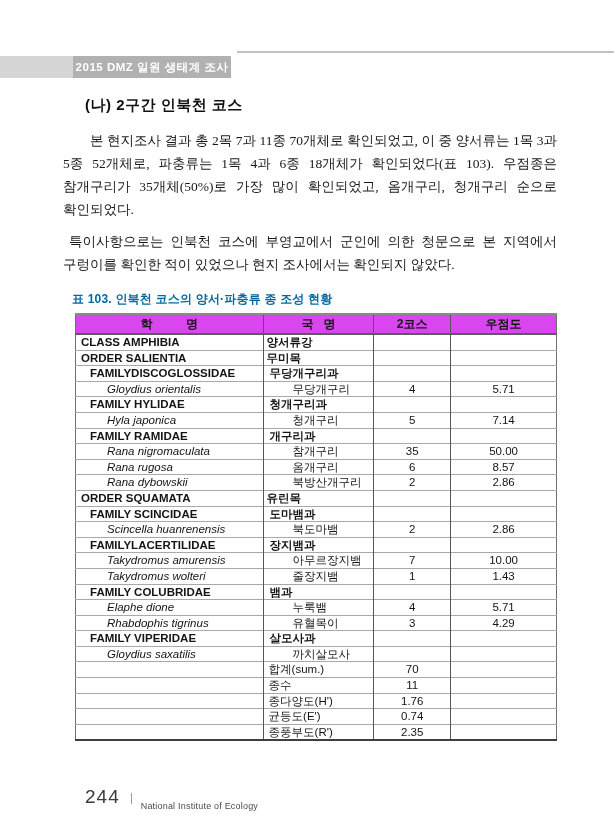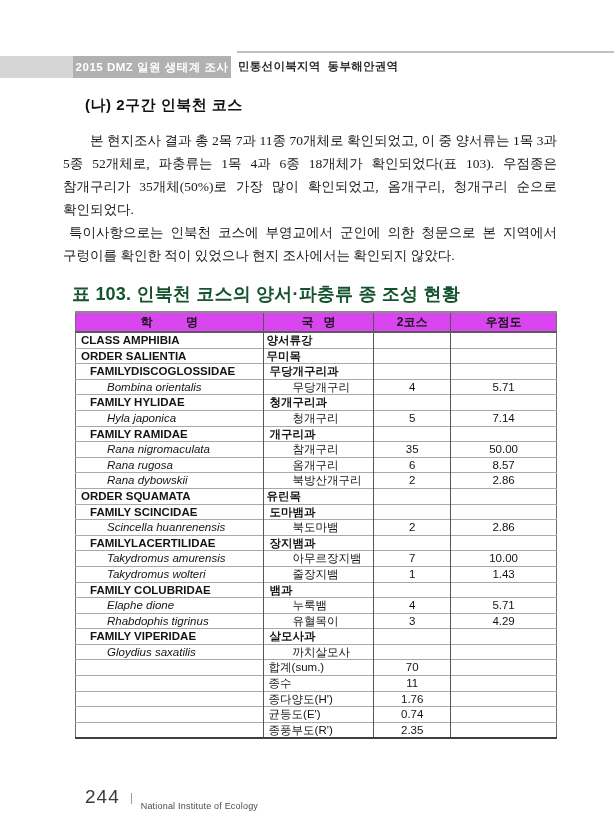--- a/index.html
+++ b/index.html
@@ -60,28 +60,28 @@
   }
   .body-par {
     margin: 0;
     font-family: "Liberation Serif", "DejaVu Serif", serif;
     font-size: 13.5px;
     line-height: 23px;
     text-align: justify;
     color: #181818;
     word-break: keep-all;
   }
-  .body-par.indent2 { text-indent: 27px; }
+  .body-par.indent2 { text-indent: 27px; margin-bottom: 9px; }
   .body-par.indent1 { text-indent: 6px; }
 
   .tbl-caption {
     margin: 15px 0 5px 9px;
-    font-size: 18px;
-    font-weight: bold;
-    color: #14532d;
+    font-size: 12px;
+    font-weight: bold;
+    color: #0369a1;
     letter-spacing: 0.2px;
   }
 
   
   table.species {
     margin-left: 12px;
     width: 482px;
     border-collapse: collapse;
     table-layout: fixed;
     font-size: 11.5px;
@@ -158,21 +158,20 @@
 </style>
 </head>
 <body>
 
 <div class="page">
 
   <div class="hdr-rule"></div>
   <div class="hdr-bar">
     <div class="hdr-badge">2015 DMZ 일원 생태계 조사</div>
   </div>
-  <div class="hdr-region">민통선이북지역  동부해안권역</div>
 
   <div class="content">
     <h2 class="section-title">(나) 2구간 인북천 코스</h2>
 
     <p class="body-par indent2">본 현지조사 결과 총 2목 7과 11종 70개체로 확인되었고, 이 중 양서류는 1목 3과 5종 52개체로, 파충류는 1목 4과 6종 18개체가 확인되었다(표 103). 우점종은 참개구리가 35개체(50%)로 가장 많이 확인되었고, 옴개구리, 청개구리 순으로 확인되었다.</p>
 
     <p class="body-par indent1">특이사항으로는 인북천 코스에 부영교에서 군인에 의한 청문으로 본 지역에서 구렁이를 확인한 적이 있었으나 현지 조사에서는 확인되지 않았다.</p>
 
     <div class="tbl-caption">표 103. 인북천 코스의 양서·파충류 종 조성 현황</div>
 
@@ -204,21 +203,21 @@
             <td class="c2"></td>
             <td class="c3"></td>
           </tr>
           <tr class="family">
             <td class="c0">FAMILYDISCOGLOSSIDAE</td>
             <td class="c1">무당개구리과</td>
             <td class="c2"></td>
             <td class="c3"></td>
           </tr>
           <tr class="species">
-            <td class="c0">Bombina orientalis</td>
+            <td class="c0">Gloydius orientalis</td>
             <td class="c1">무당개구리</td>
             <td class="c2">4</td>
             <td class="c3">5.71</td>
           </tr>
           <tr class="family">
             <td class="c0">FAMILY HYLIDAE</td>
             <td class="c1">청개구리과</td>
             <td class="c2"></td>
             <td class="c3"></td>
           </tr>

